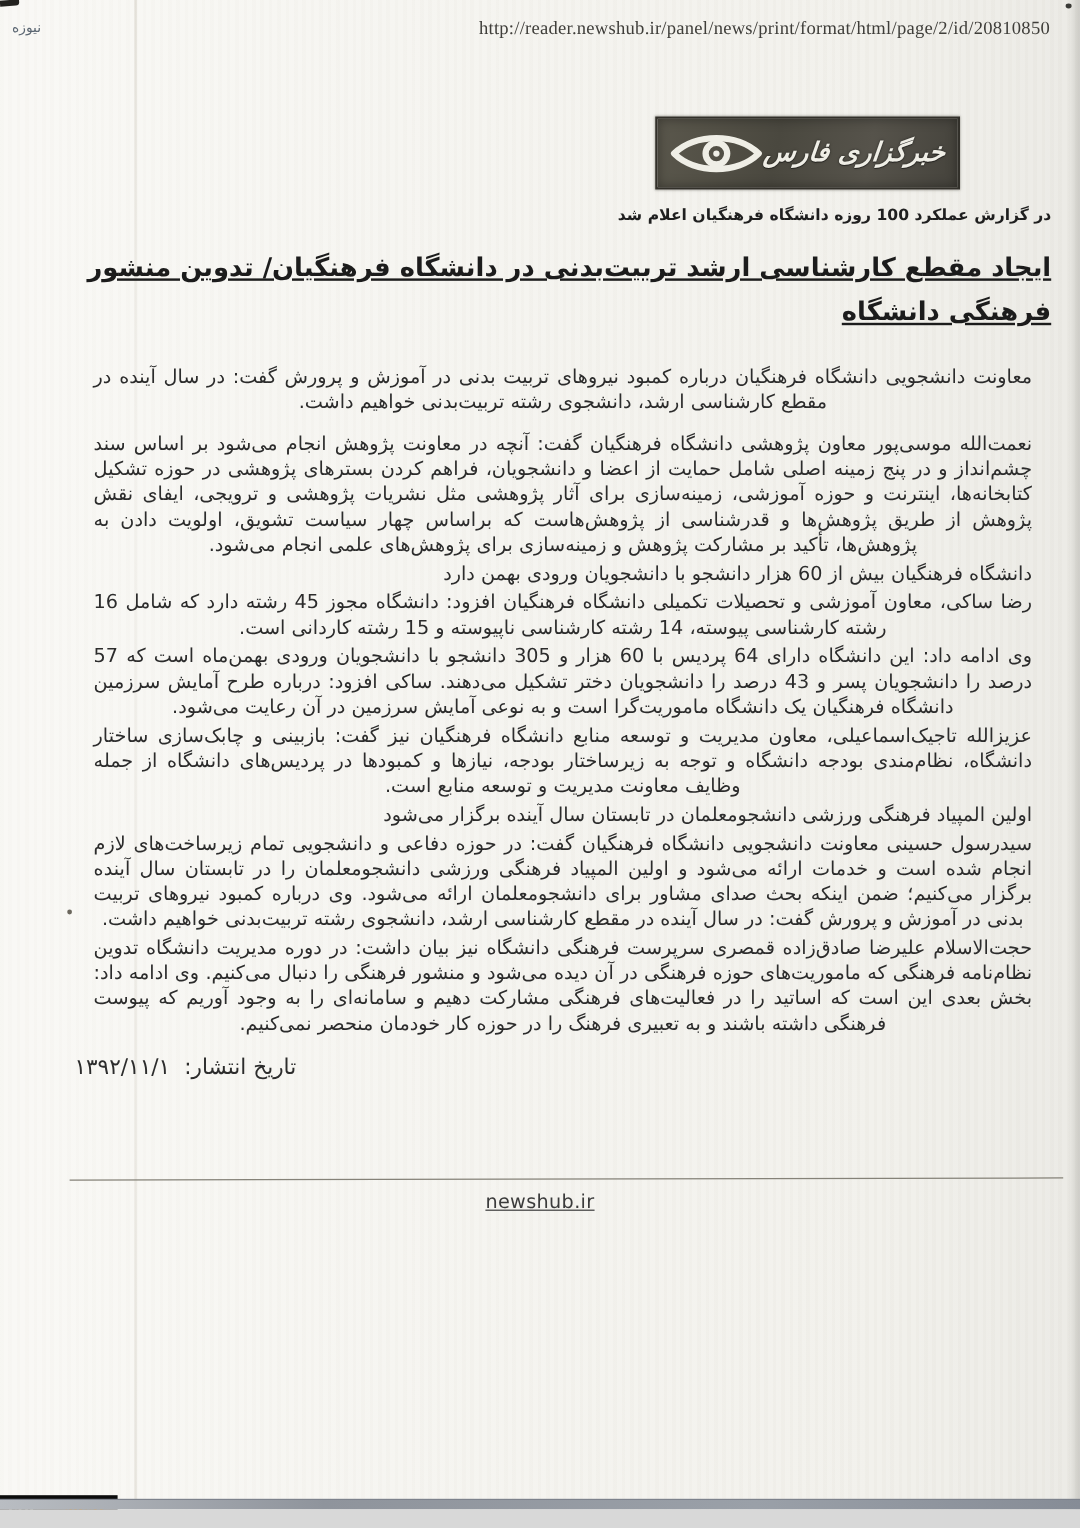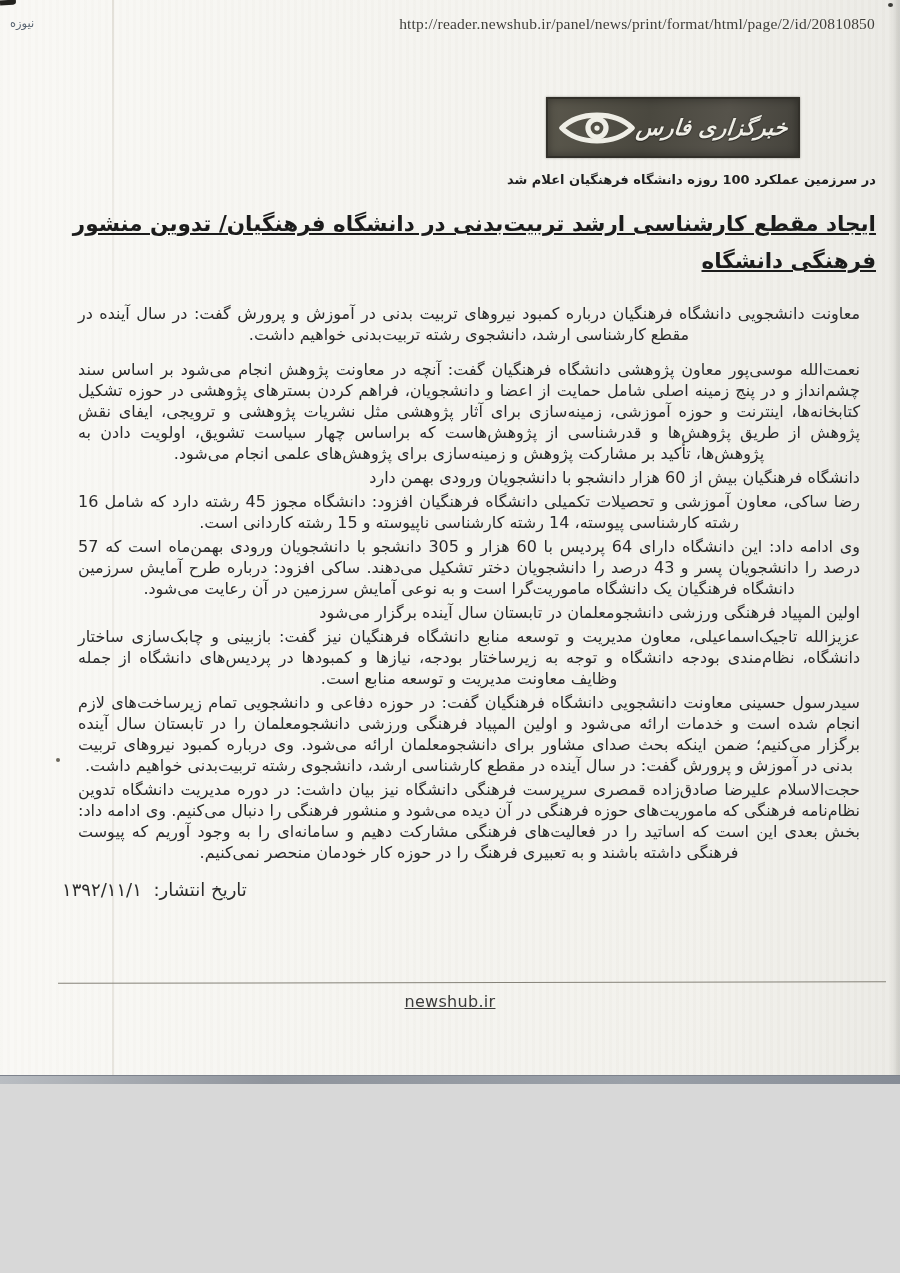--- a/index.html
+++ b/index.html
@@ -1,17 +1,17 @@
 <!DOCTYPE html>
 <html lang="fa"><head>
 <meta charset="utf-8">
 <style>
   html,body{margin:0;padding:0;background:#d8d8d8;}
   .page{
-    position:relative;width:900px;height:1084px;margin:0 auto;overflow:hidden;
+    position:relative;width:900px;height:1258px;margin:0 auto;overflow:hidden;
     background:
       linear-gradient(90deg, rgba(255,255,255,.35), rgba(0,0,0,.015) 80%, rgba(0,0,0,.045)),
       repeating-linear-gradient(90deg, rgba(175,165,145,.045) 0 3px, rgba(255,255,255,.03) 3px 7px),
       #f6f5f0;
     font-family:"DejaVu Sans",sans-serif;color:#2e2e2e;
   }
   
   .edge-shadow{position:absolute;right:0;top:0;bottom:0;width:10px;
     background:linear-gradient(270deg, rgba(130,130,125,.28), rgba(130,130,125,0));}
   .scan-band{position:absolute;left:0;right:0;bottom:0;height:8px;
@@ -80,30 +80,30 @@
   <div class="logo">
     <svg class="logo-eye" viewBox="0 0 100 56" xmlns="http://www.w3.org/2000/svg">
       <path d="M3,28 C26,5 74,5 97,28 C74,51 26,51 3,28 Z" fill="none" stroke="#efeee6" stroke-width="7" stroke-linejoin="round"></path>
       <circle cx="50" cy="28" r="12" fill="none" stroke="#efeee6" stroke-width="7"></circle>
       <circle cx="50" cy="28" r="3.5" fill="#efeee6"></circle>
     </svg>
     <div class="logo-word">خبرگزاری فارس</div>
   </div>
 
   <div class="article">
-    <p class="kicker">در سرزمین عملکرد 100 روزه دانشگاه فرهنگیان اعلام شد</p>
+    <p class="kicker">در گزارش عملکرد 100 روزه دانشگاه فرهنگیان اعلام شد</p>
     <h1 class="headline">ایجاد مقطع کارشناسی ارشد تربیت‌بدنی در دانشگاه فرهنگیان/ تدوین منشور فرهنگی دانشگاه</h1>
 
     <p class="para lead">معاونت دانشجویی دانشگاه فرهنگیان درباره کمبود نیروهای تربیت بدنی در آموزش و پرورش گفت: در سال آینده در مقطع کارشناسی ارشد، دانشجوی رشته تربیت‌بدنی خواهیم داشت.</p>
     <p class="para">نعمت‌الله موسی‌پور معاون پژوهشی دانشگاه فرهنگیان گفت: آنچه در معاونت پژوهش انجام می‌شود بر اساس سند چشم‌انداز و در پنج زمینه اصلی شامل حمایت از اعضا و دانشجویان، فراهم کردن بسترهای پژوهشی در حوزه تشکیل کتابخانه‌ها، اینترنت و حوزه آموزشی، زمینه‌سازی برای آثار پژوهشی مثل نشریات پژوهشی و ترویجی، ایفای نقش پژوهش از طریق پژوهش‌ها و قدرشناسی از پژوهش‌هاست که براساس چهار سیاست تشویق، اولویت دادن به پژوهش‌ها، تأکید بر مشارکت پژوهش و زمینه‌سازی برای پژوهش‌های علمی انجام می‌شود.</p>
     <p class="para subhead">دانشگاه فرهنگیان بیش از 60 هزار دانشجو با دانشجویان ورودی بهمن دارد</p>
     <p class="para">رضا ساکی، معاون آموزشی و تحصیلات تکمیلی دانشگاه فرهنگیان افزود: دانشگاه مجوز 45 رشته دارد که شامل 16 رشته کارشناسی پیوسته، 14 رشته کارشناسی ناپیوسته و 15 رشته کاردانی است.</p>
     <p class="para">وی ادامه داد: این دانشگاه دارای 64 پردیس با 60 هزار و 305 دانشجو با دانشجویان ورودی بهمن‌ماه است که 57 درصد را دانشجویان پسر و 43 درصد را دانشجویان دختر تشکیل می‌دهند. ساکی افزود: درباره طرح آمایش سرزمین دانشگاه فرهنگیان یک دانشگاه ماموریت‌گرا است و به نوعی آمایش سرزمین در آن رعایت می‌شود.</p>
+    <p class="para">عزیزالله تاجیک‌اسماعیلی، معاون مدیریت و توسعه منابع دانشگاه فرهنگیان نیز گفت: بازبینی و چابک‌سازی ساختار دانشگاه، نظام‌مندی بودجه دانشگاه و توجه به زیرساختار بودجه، نیازها و کمبودها در پردیس‌های دانشگاه از جمله وظایف معاونت مدیریت و توسعه منابع است.</p>
     <p class="para subhead">اولین المپیاد فرهنگی ورزشی دانشجومعلمان در تابستان سال آینده برگزار می‌شود</p>
-    <p class="para">عزیزالله تاجیک‌اسماعیلی، معاون مدیریت و توسعه منابع دانشگاه فرهنگیان نیز گفت: بازبینی و چابک‌سازی ساختار دانشگاه، نظام‌مندی بودجه دانشگاه و توجه به زیرساختار بودجه، نیازها و کمبودها در پردیس‌های دانشگاه از جمله وظایف معاونت مدیریت و توسعه منابع است.</p>
     <p class="para">سیدرسول حسینی معاونت دانشجویی دانشگاه فرهنگیان گفت: در حوزه دفاعی و دانشجویی تمام زیرساخت‌های لازم انجام شده است و خدمات ارائه می‌شود و اولین المپیاد فرهنگی ورزشی دانشجومعلمان را در تابستان سال آینده برگزار می‌کنیم؛ ضمن اینکه بحث صدای مشاور برای دانشجومعلمان ارائه می‌شود. وی درباره کمبود نیروهای تربیت بدنی در آموزش و پرورش گفت: در سال آینده در مقطع کارشناسی ارشد، دانشجوی رشته تربیت‌بدنی خواهیم داشت.</p>
     <p class="para">حجت‌الاسلام علیرضا صادق‌زاده قمصری سرپرست فرهنگی دانشگاه نیز بیان داشت: در دوره مدیریت دانشگاه تدوین نظام‌نامه فرهنگی که ماموریت‌های حوزه فرهنگی در آن دیده می‌شود و منشور فرهنگی را دنبال می‌کنیم. وی ادامه داد: بخش بعدی این است که اساتید را در فعالیت‌های فرهنگی مشارکت دهیم و سامانه‌ای را به وجود آوریم که پیوست فرهنگی داشته باشند و به تعبیری فرهنگ را در حوزه کار خودمان منحصر نمی‌کنیم.</p>
 
     <p class="pubdate">
       <span class="lbl">تاریخ انتشار:</span>
       <span class="val">۱۳۹۲/۱۱/۱</span>
     </p>
   </div>
 
   <div class="divider"></div>

